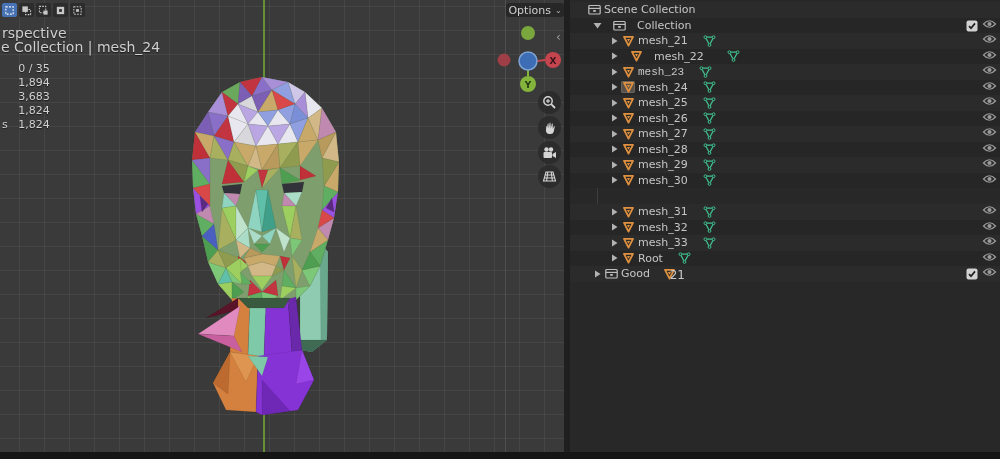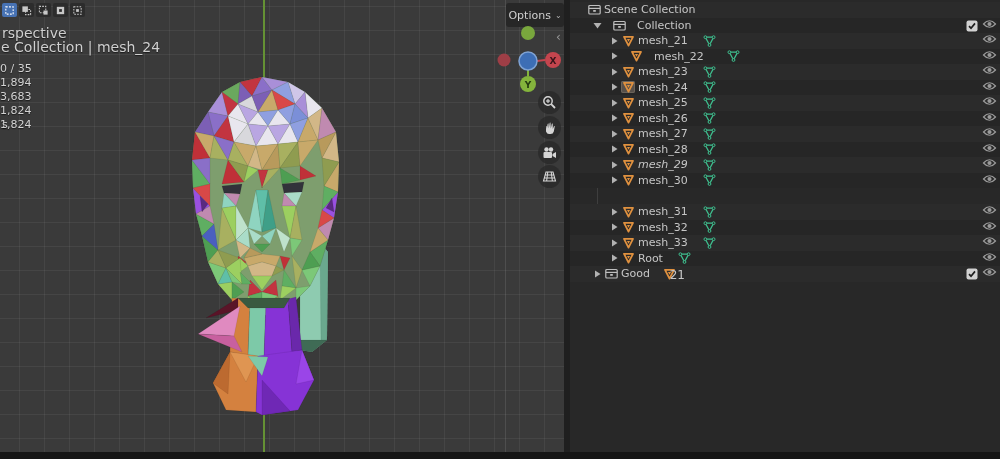--- a/index.html
+++ b/index.html
@@ -16,30 +16,30 @@
   .axis-line{position:absolute;left:263px;width:2px;background:#649134;}
   #axis-top{top:0;height:78px;}
   #axis-bottom{top:413px;height:39px;}
 
   
   #select-modes{position:absolute;left:2px;top:3px;display:flex;gap:2px;}
   .selbtn{width:15px;height:14px;border-radius:2px;background:#2c2c2c;display:flex;align-items:center;justify-content:center;}
   .selbtn.active{background:#4772b3;}
 
   
-  #options-btn{position:absolute;left:506px;top:3px;width:58px;height:24px;border-radius:3px;
+  #options-btn{position:absolute;left:506px;top:3px;width:58px;height:14px;border-radius:3px;
     background:#272727;color:#cfcfcf;font-size:11px;display:flex;align-items:center;justify-content:center;gap:4px;}
   #options-btn .chev{font-size:8px;color:#b5b5b5;}
 
   #sidebar-toggle{position:absolute;left:556px;top:30px;color:#9a9a9a;font-size:12px;}
 
   
   .ovl{position:absolute;color:#cfcfcf;font-size:14px;text-shadow:0 1px 1px rgba(0,0,0,.55);white-space:nowrap;}
   #stats{position:absolute;left:0;top:62px;width:68px;}
-  .statline{position:relative;height:13.9px;text-align:left;color:#d2d2d2;font-size:11px;text-shadow:0 1px 1px rgba(0,0,0,.55);}
+  .statline{position:relative;height:13.9px;text-align:center;color:#d2d2d2;font-size:11px;text-shadow:0 1px 1px rgba(0,0,0,.55);}
   .statline .frag{position:absolute;left:2px;}
 
   
   #gizmo{position:absolute;left:492px;top:20px;}
   .navbtn{position:absolute;left:538px;width:23px;height:23px;border-radius:50%;
     background:rgba(40,40,40,0.75);display:flex;align-items:center;justify-content:center;}
 
   
   #separator{position:absolute;left:564px;top:0;width:6px;height:459px;background:#1f1f1f;}
   #bottom-strip{position:absolute;left:0;top:452px;width:1000px;height:7px;background:#151515;}
@@ -413,21 +413,21 @@
               <circle cx="6.5" cy="10" r="1.4" fill="#282828" stroke="#3fbf8f" stroke-width="1"></circle>
             </svg>
           </span>
           <span class="eyecell">
             <svg width="15" height="10" viewBox="0 0 15 10">
               <path d="M1.5,5 Q7.5,-1.5 13.5,5 Q7.5,11.5 1.5,5 Z" fill="none" stroke="#9a9a9a" stroke-width="1.2"></path>
               <circle cx="7.5" cy="5" r="2.1" fill="#9a9a9a"></circle>
             </svg>
           </span>
         </div>
-        <div class="orow" style="padding-left: 37px;">
+        <div class="orow" style="padding-left: 37px; font-family: Liberation Mono, monospace;">
           <span class="arrowcell">
             <svg width="7" height="8" viewBox="0 0 7 8">
               <polygon points="1,0.5 6.5,4 1,7.5" fill="#b2b2b2"></polygon>
             </svg>
           </span>
           <span class="iconcell">
             <svg width="13" height="12" viewBox="0 0 13 12">
               <path d="M2,1.8 L11,1.8 L6.5,10.6 Z" fill="none" stroke="#e0913f" stroke-width="1.8" stroke-linejoin="round"></path>
               <path d="M4.9,3.9 L8.1,3.9 L6.5,6.8 Z" fill="#e0913f"></path>
             </svg>
@@ -581,21 +581,21 @@
               <circle cx="6.5" cy="10" r="1.4" fill="#282828" stroke="#3fbf8f" stroke-width="1"></circle>
             </svg>
           </span>
           <span class="eyecell">
             <svg width="15" height="10" viewBox="0 0 15 10">
               <path d="M1.5,5 Q7.5,-1.5 13.5,5 Q7.5,11.5 1.5,5 Z" fill="none" stroke="#9a9a9a" stroke-width="1.2"></path>
               <circle cx="7.5" cy="5" r="2.1" fill="#9a9a9a"></circle>
             </svg>
           </span>
         </div>
-        <div class="orow" style="padding-left: 37px; font-style: italic;">
+        <div class="orow" style="padding-left: 37px;">
           <span class="arrowcell">
             <svg width="7" height="8" viewBox="0 0 7 8">
               <polygon points="1,0.5 6.5,4 1,7.5" fill="#b2b2b2"></polygon>
             </svg>
           </span>
           <span class="iconcell">
             <svg width="13" height="12" viewBox="0 0 13 12">
               <path d="M2,1.8 L11,1.8 L6.5,10.6 Z" fill="none" stroke="#e0913f" stroke-width="1.8" stroke-linejoin="round"></path>
               <path d="M4.9,3.9 L8.1,3.9 L6.5,6.8 Z" fill="#e0913f"></path>
             </svg>

